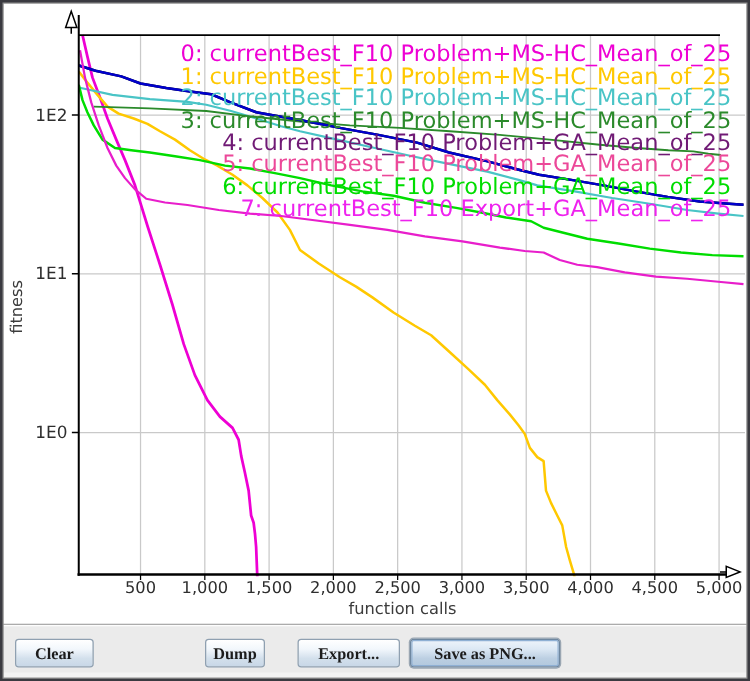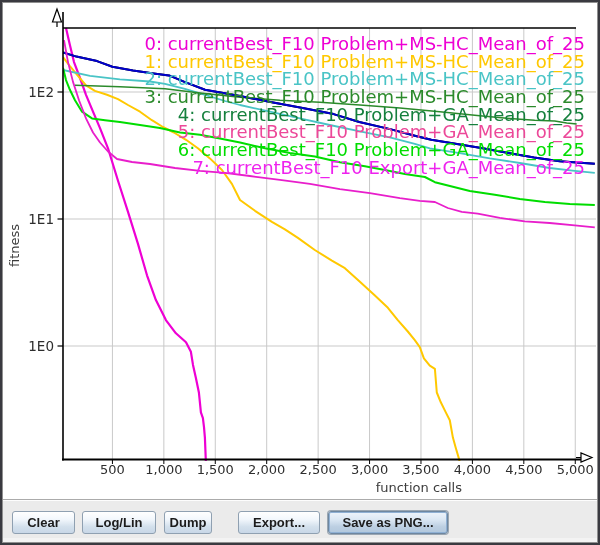--- a/index.html
+++ b/index.html
@@ -6,27 +6,27 @@
   .window{position:relative;width:600px;height:545px;background:#ffffff;overflow:hidden;}
   .frame{position:absolute;inset:0;z-index:60;pointer-events:none;
          box-shadow:inset 0 0 0 2px #3a3a40, inset 0 0 0 3px #909090;}
   .plot-panel{position:absolute;left:2px;top:2px;width:596px;height:497px;background:#ffffff;}
   .plot-svg{position:absolute;left:0;top:0;width:596px;height:497px;}
   .legend{position:absolute;top:0;left:0;width:600px;z-index:10;pointer-events:none;}
   .legend-row{position:absolute;right:17px;height:18px;line-height:18px;
               font-size:18px;white-space:nowrap;text-align:right;}
   .ylabel{position:absolute;left:-18px;top:236px;width:60px;text-align:center;
           transform:rotate(-90deg);font-size:13px;color:#3c3c3c;z-index:5;}
-  .xlabel{position:absolute;left:180px;top:478px;width:280px;text-align:right;
+  .xlabel{position:absolute;left:180px;top:478px;width:280px;text-align:center;
           font-size:13px;color:#3c3c3c;z-index:5;}
   .button-bar{position:absolute;left:2px;top:499px;width:596px;height:39px;
               background:#ebebeb;border-top:1px solid #ababab;box-shadow:inset 0 1px 0 #fdfdfd;z-index:20;}
   .btn{position:absolute;top:11px;height:23px;border:1px solid #8fa0b1;border-radius:3px;
        background:linear-gradient(180deg,#ffffff 0%,#f2f7fc 35%,#d3e0ec 70%,#c8d7e7 100%);
-       font-family:Liberation Sans, sans-serif;font-size:13px;font-weight:bold;color:#1c1c1c;
+       font-family:Liberation Serif, serif;font-size:13px;font-weight:bold;color:#1c1c1c;
        padding:0;cursor:pointer;}
   .btn-focused{background:linear-gradient(180deg,#eef4fb 0%,#dcE8f4 35%,#bccfe2 70%,#b2c8dd 100%);
        border:1px solid #6e87a0;box-shadow:0 0 0 1px #9aa6b2, inset 0 0 0 1px #8fb0d4;}
   .bottom-strip{position:absolute;left:2px;top:538px;width:596px;height:5px;background:#f3f3f3;z-index:20;}
 </style>
 </head>
 <body>
 
 <div class="window">
 
@@ -94,30 +94,29 @@
       </svg>
 
     <div class="ylabel">fitness</div>
     <div class="xlabel">function calls</div>
 
     <div class="legend">
       <div class="legend-row" style="top: 33px; color: rgb(238, 0, 212);">0: currentBest_F10 Problem+MS-HC_Mean_of_25</div>
       <div class="legend-row" style="top: 51px; color: rgb(255, 200, 0);">1: currentBest_F10 Problem+MS-HC_Mean_of_25</div>
       <div class="legend-row" style="top: 68px; color: rgb(73, 196, 198); margin-left: 11px;">2: currentBest_F10 Problem+MS-HC_Mean_of_25</div>
       <div class="legend-row" style="top: 86px; color: rgb(43, 138, 43);">3: currentBest_F10 Problem+MS-HC_Mean_of_25</div>
-      <div class="legend-row" style="top: 104px; color: #15803d;">4: currentBest_F10 Problem+GA_Mean_of_25</div>
+      <div class="legend-row" style="top: 104px; color: #701a75;">4: currentBest_F10 Problem+GA_Mean_of_25</div>
       <div class="legend-row" style="top: 121px; color: #ec4899;">5: currentBest_F10 Problem+GA_Mean_of_25</div>
       <div class="legend-row" style="top: 139px; color: rgb(0, 221, 0);">6: currentBest_F10 Problem+GA_Mean_of_25</div>
       <div class="legend-row" style="top: 157px; color: rgb(238, 34, 238);">7: currentBest_F10 Export+GA_Mean_of_25</div>
     </div>
   </div>
 
   <div class="button-bar">
     <button class="btn" style="left:10px;width:63px">Clear</button>
-    <button class="btn" style="left:80px;width:74px">Log/Lin</button>
     <button class="btn" style="left:162px;width:48px">Dump</button>
     <button class="btn" style="left:236px;width:82px">Export...</button>
     <button class="btn btn-focused" style="left:326px;width:120px">Save as PNG...</button>
   </div>
 
   <div class="bottom-strip"></div>
   <div class="frame"></div>
 </div>
 
 </body></html>

